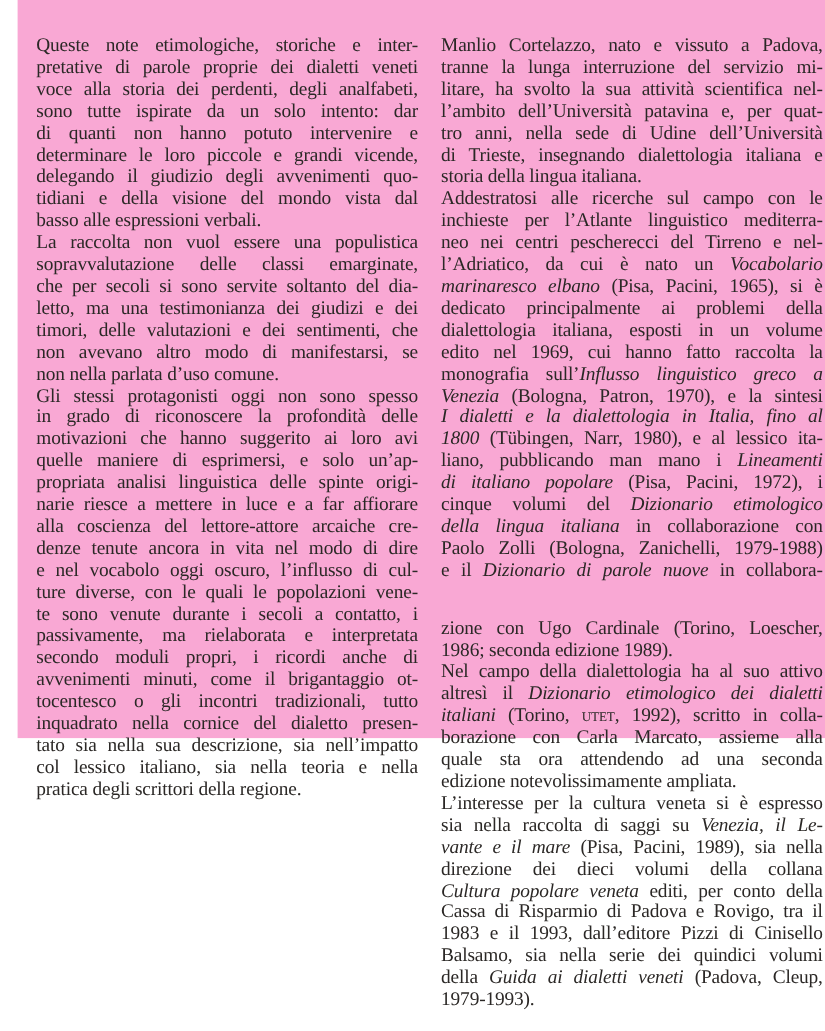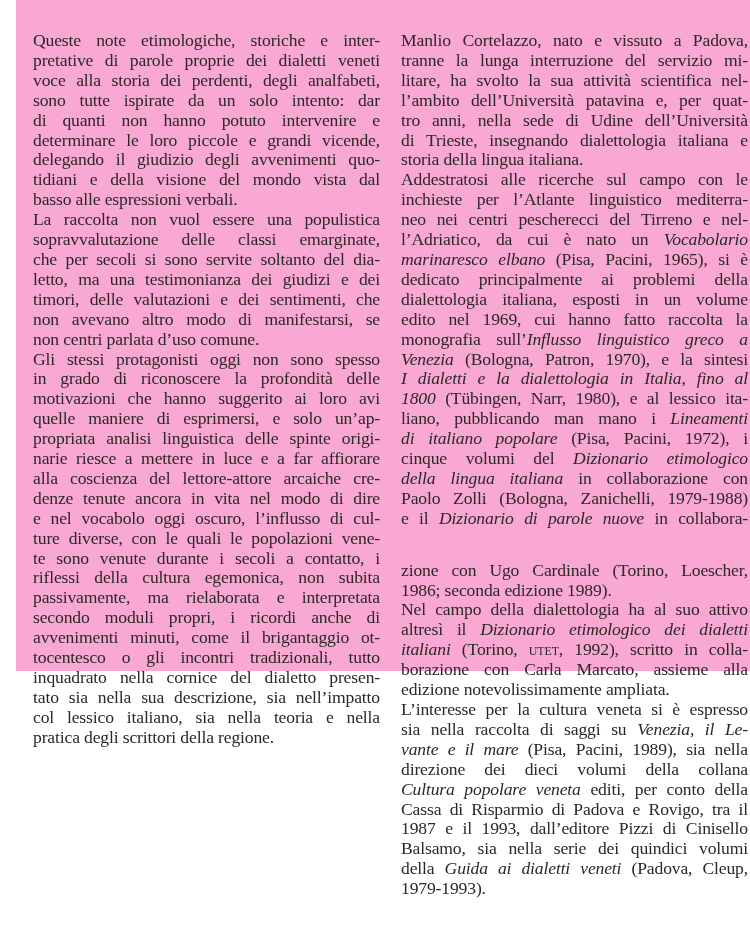--- a/index.html
+++ b/index.html
@@ -36,35 +36,34 @@
         <span class="line" style="white-space: nowrap; word-spacing: 0px;"><span>tidiani e della visione del mondo vista dal</span></span>
         <span class="line last" style="white-space: nowrap;"><span>basso alle espressioni verbali.</span></span>
       </p>
       <p class="para">
         <span class="line" style="white-space: nowrap; word-spacing: 0px;"><span>La raccolta non vuol essere una populistica</span></span>
         <span class="line" style="white-space: nowrap; word-spacing: 0px;"><span>sopravvalutazione delle classi emarginate,</span></span>
         <span class="line" style="white-space: nowrap; word-spacing: 0px;"><span>che per secoli si sono servite soltanto del dia-</span></span>
         <span class="line" style="white-space: nowrap; word-spacing: 0px;"><span>letto, ma una testimonianza dei giudizi e dei</span></span>
         <span class="line" style="white-space: nowrap; word-spacing: 0px;"><span>timori, delle valutazioni e dei sentimenti, che</span></span>
         <span class="line" style="white-space: nowrap; word-spacing: 0px;"><span>non avevano altro modo di manifestarsi, se</span></span>
-        <span class="line last" style="white-space: nowrap;"><span>non centri parlata d’uso comune.</span></span>
+        <span class="line last" style="white-space: nowrap;"><span>non nella parlata d’uso comune.</span></span>
       </p>
       <p class="para">
         <span class="line" style="white-space: nowrap; word-spacing: 0px;"><span>Gli stessi protagonisti oggi non sono spesso</span></span>
         <span class="line" style="white-space: nowrap; word-spacing: 0px;"><span>in grado di riconoscere la profondità delle</span></span>
         <span class="line" style="white-space: nowrap; word-spacing: 0px;"><span>motivazioni che hanno suggerito ai loro avi</span></span>
         <span class="line" style="white-space: nowrap; word-spacing: 0px;"><span>quelle maniere di esprimersi, e solo un’ap-</span></span>
         <span class="line" style="white-space: nowrap; word-spacing: 0px;"><span>propriata analisi linguistica delle spinte origi-</span></span>
         <span class="line" style="white-space: nowrap; word-spacing: 0px;"><span>narie riesce a mettere in luce e a far affiorare</span></span>
         <span class="line" style="white-space: nowrap; word-spacing: 0px;"><span>alla coscienza del lettore-attore arcaiche cre-</span></span>
         <span class="line" style="white-space: nowrap; word-spacing: 0px;"><span>denze tenute ancora in vita nel modo di dire</span></span>
         <span class="line" style="white-space: nowrap; word-spacing: 0px;"><span>e nel vocabolo oggi oscuro, l’influsso di cul-</span></span>
         <span class="line" style="white-space: nowrap; word-spacing: 0px;"><span>ture diverse, con le quali le popolazioni vene-</span></span>
         <span class="line" style="white-space: nowrap; word-spacing: 0px;"><span>te sono venute durante i secoli a contatto, i</span></span>
-        <span class="line" style="white-space: nowrap; word-spacing: 0px;"><span>riflessi della cultura egemonica, non subita</span></span>
         <span class="line" style="white-space: nowrap; word-spacing: 0px;"><span>passivamente, ma rielaborata e interpretata</span></span>
         <span class="line" style="white-space: nowrap; word-spacing: 0px;"><span>secondo moduli propri, i ricordi anche di</span></span>
         <span class="line" style="white-space: nowrap; word-spacing: 0px;"><span>avvenimenti minuti, come il brigantaggio ot-</span></span>
         <span class="line" style="white-space: nowrap; word-spacing: 0px;"><span>tocentesco o gli incontri tradizionali, tutto</span></span>
         <span class="line" style="white-space: nowrap; word-spacing: 0px;"><span>inquadrato nella cornice del dialetto presen-</span></span>
         <span class="line" style="white-space: nowrap; word-spacing: 0px;"><span>tato sia nella sua descrizione, sia nell’impatto</span></span>
         <span class="line" style="white-space: nowrap; word-spacing: 0px;"><span>col lessico italiano, sia nella teoria e nella</span></span>
         <span class="line last" style="white-space: nowrap;"><span>pratica degli scrittori della regione.</span></span>
       </p>
     </div>
@@ -98,28 +97,29 @@
         <span class="line" style="white-space: nowrap; word-spacing: 0px;"><span>Paolo Zolli (Bologna, Zanichelli, 1979-1988)</span></span>
         <span class="line" style="white-space: nowrap; word-spacing: 0px;"><span>e il </span><span class="it">Dizionario di parole nuove</span><span> in collabora-</span></span>
         <span class="line" style="white-space: nowrap; word-spacing: 0px; margin-top: 32px;"><span>zione con Ugo Cardinale (Torino, Loescher,</span></span>
         <span class="line last" style="white-space: nowrap;"><span>1986; seconda edizione 1989).</span></span>
       </p>
       <p class="para">
         <span class="line" style="white-space: nowrap; word-spacing: 0px;"><span>Nel campo della dialettologia ha al suo attivo</span></span>
         <span class="line" style="white-space: nowrap; word-spacing: 0px;"><span>altresì il </span><span class="it">Dizionario etimologico dei dialetti</span></span>
         <span class="line" style="white-space: nowrap; word-spacing: 0px;"><span class="it">italiani</span><span> (Torino, </span><span class="sc">UTET</span><span>, 1992), scritto in colla-</span></span>
         <span class="line" style="white-space: nowrap; word-spacing: 0px;"><span>borazione con Carla Marcato, assieme alla</span></span>
+        <span class="line" style="white-space: nowrap; word-spacing: 0px;"><span>quale sta ora attendendo ad una seconda</span></span>
         <span class="line last" style="white-space: nowrap;"><span>edizione notevolissimamente ampliata.</span></span>
       </p>
       <p class="para">
         <span class="line" style="white-space: nowrap; word-spacing: 0px;"><span>L’interesse per la cultura veneta si è espresso</span></span>
         <span class="line" style="white-space: nowrap; word-spacing: 0px;"><span>sia nella raccolta di saggi su </span><span class="it">Venezia, il Le-</span></span>
         <span class="line" style="white-space: nowrap; word-spacing: 0px;"><span class="it">vante e il mare</span><span> (Pisa, Pacini, 1989), sia nella</span></span>
         <span class="line" style="white-space: nowrap; word-spacing: 0px;"><span>direzione dei dieci volumi della collana</span></span>
         <span class="line" style="white-space: nowrap; word-spacing: 0px;"><span class="it">Cultura popolare veneta</span><span> editi, per conto della</span></span>
         <span class="line" style="white-space: nowrap; word-spacing: 0px;"><span>Cassa di Risparmio di Padova e Rovigo, tra il</span></span>
-        <span class="line" style="white-space: nowrap; word-spacing: 0px;"><span>1987 e il 1993, dall’editore Pizzi di Cinisello</span></span>
+        <span class="line" style="white-space: nowrap; word-spacing: 0px;"><span>1983 e il 1993, dall’editore Pizzi di Cinisello</span></span>
         <span class="line" style="white-space: nowrap; word-spacing: 0px;"><span>Balsamo, sia nella serie dei quindici volumi</span></span>
         <span class="line" style="white-space: nowrap; word-spacing: 0px;"><span>della </span><span class="it">Guida ai dialetti veneti</span><span> (Padova, Cleup,</span></span>
         <span class="line last" style="white-space: nowrap;"><span>1979-1993).</span></span>
       </p>
     </div>
 </div>
 
 </body></html>

